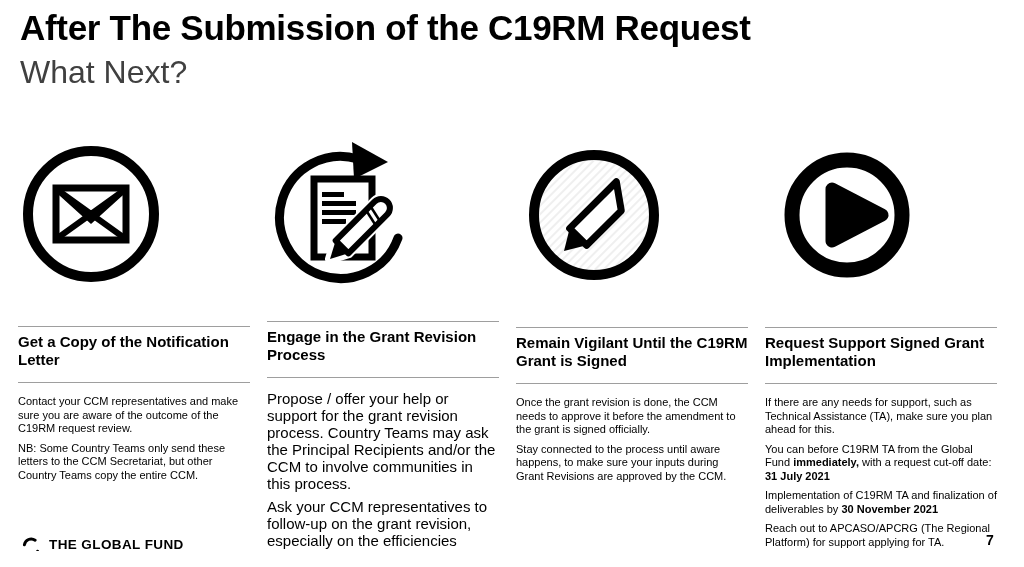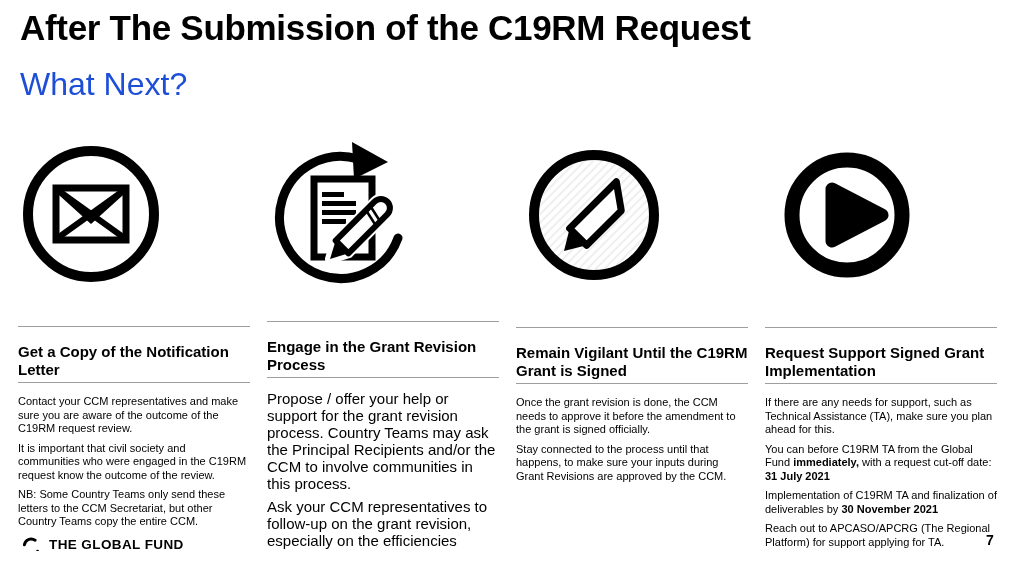--- a/index.html
+++ b/index.html
@@ -11,38 +11,38 @@
     overflow:hidden;
     font-family:"Liberation Sans", sans-serif;
     color:#000000;
   }
   .title {
     position:absolute; left:20px; top:8px;
     font-size:35px; font-weight:700; letter-spacing:-0.3px;
     color:#000000; white-space:nowrap;
   }
   .subtitle {
-    position:absolute; left:20px; top:66px;
-    font-size:32px; font-weight:400; color:#1d4ed8; white-space:nowrap;
+    position:absolute; left:20px; top:54px;
+    font-size:32px; font-weight:400; color:#404040; white-space:nowrap;
   }
   .columns {
     position:absolute; left:18px; top:141px;
     display:grid; grid-template-columns:repeat(4,232px); column-gap:17px;
   }
   .icon-wrap { height:183px; }
   .icon-wrap svg { display:block; }
   .c1 .icon-wrap svg { margin:2px 0 0 3px; }
   .c2 .icon-wrap svg { margin:-3px 0 0 1px; }
   .c3 .icon-wrap svg { margin:3px 0 0 8px; }
   .c4 .icon-wrap svg { margin:3px 0 0 12px; }
   .heading-block {
     height:57px;
     border-top:1px solid #9e9e9e;
     border-bottom:1px solid #9e9e9e;
-    padding-top:16px;
+    padding-top:6px;
   }
   .heading {
     font-size:15px; font-weight:700; line-height:1.18; color:#000000;
   }
   .body { padding-top:12px; }
   .body p {
     font-size:11px; line-height:1.23; margin-bottom:6px; color:#000000;
   }
   .c2 .body p { font-size:15px; line-height:1.14; margin-bottom:5px; }
   .body strong { font-weight:700; }
@@ -75,21 +75,20 @@
           <rect x="35" y="45" width="70" height="52" fill="#fff" stroke="#000" stroke-width="7"></rect>
           <path d="M38 48 L102 94 M102 48 L38 94" stroke="#000" stroke-width="6" fill="none"></path>
           <path d="M38 48 L70 77 L102 48" stroke="#000" stroke-width="6" fill="none"></path>
         </svg>
       </div>
       <div class="heading-block">
         <h3 class="heading">Get a Copy of the Notification Letter</h3>
       </div>
       <div class="body">
         <p>Contact your CCM representatives and make sure you are aware of the outcome of the C19RM request review.</p>
-        <p>It is important that civil society and communities who were engaged in the C19RM request know the outcome of the review.</p>
         <p>NB: Some Country Teams only send these letters to the CCM Secretariat, but other Country Teams copy the entire CCM.</p>
       </div>
     </div>
 
     <div class="column c2">
       <div class="icon-wrap">
         <svg width="152" height="150" viewBox="0 0 152 150">
           <path d="M 90 21 A 61 61 0 1 0 130 100" fill="none" stroke="#000" stroke-width="9" stroke-linecap="round"></path>
           <polygon points="84,4 120,24 86,41" fill="#000"></polygon>
           <rect x="46" y="41" width="58" height="78" fill="#fff" stroke="#000" stroke-width="7"></rect>
@@ -129,21 +128,21 @@
             <polygon points="0,0 20,-12 20,12" fill="#000"></polygon>
             <polygon points="20,-12 86,-12 69,12 20,12" fill="#fff" stroke="#000" stroke-width="7" stroke-linejoin="round"></polygon>
           </g>
         </svg>
       </div>
       <div class="heading-block">
         <h3 class="heading">Remain Vigilant Until the C19RM Grant is Signed</h3>
       </div>
       <div class="body">
         <p>Once the grant revision is done, the CCM needs to approve it before the amendment to the grant is signed officially.</p>
-        <p>Stay connected to the process until that happens, to make sure your inputs during Grant Revisions are approved by the CCM.</p>
+        <p>Stay connected to the process until aware happens, to make sure your inputs during Grant Revisions are approved by the CCM.</p>
       </div>
     </div>
 
     <div class="column c4">
       <div class="icon-wrap">
         <svg width="140" height="142" viewBox="0 0 140 142">
           <circle cx="70" cy="71" r="55" fill="none" stroke="#000" stroke-width="15"></circle>
           <polygon points="55,45 105,71 55,97" fill="#000" stroke="#000" stroke-width="13" stroke-linejoin="round"></polygon>
         </svg>
       </div>

